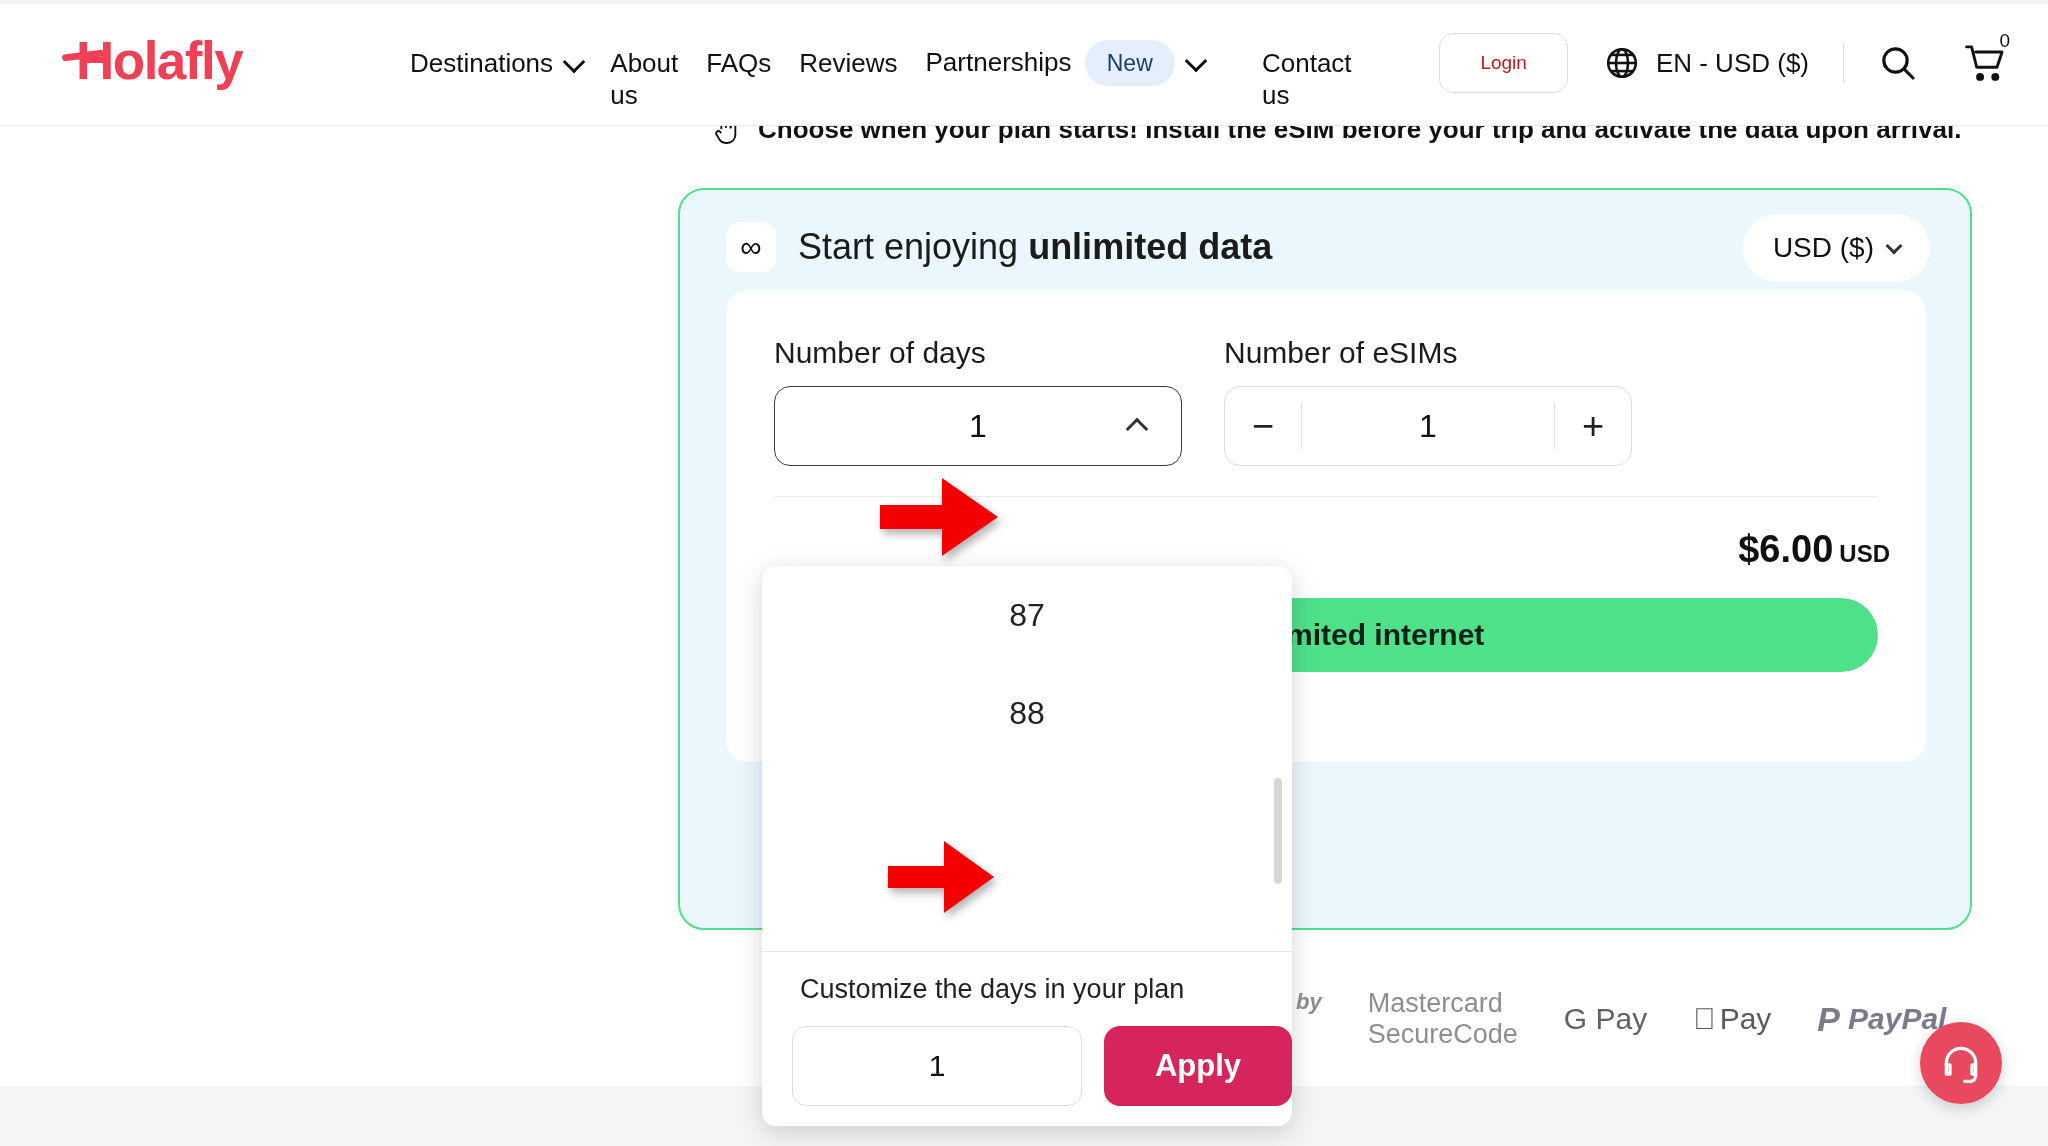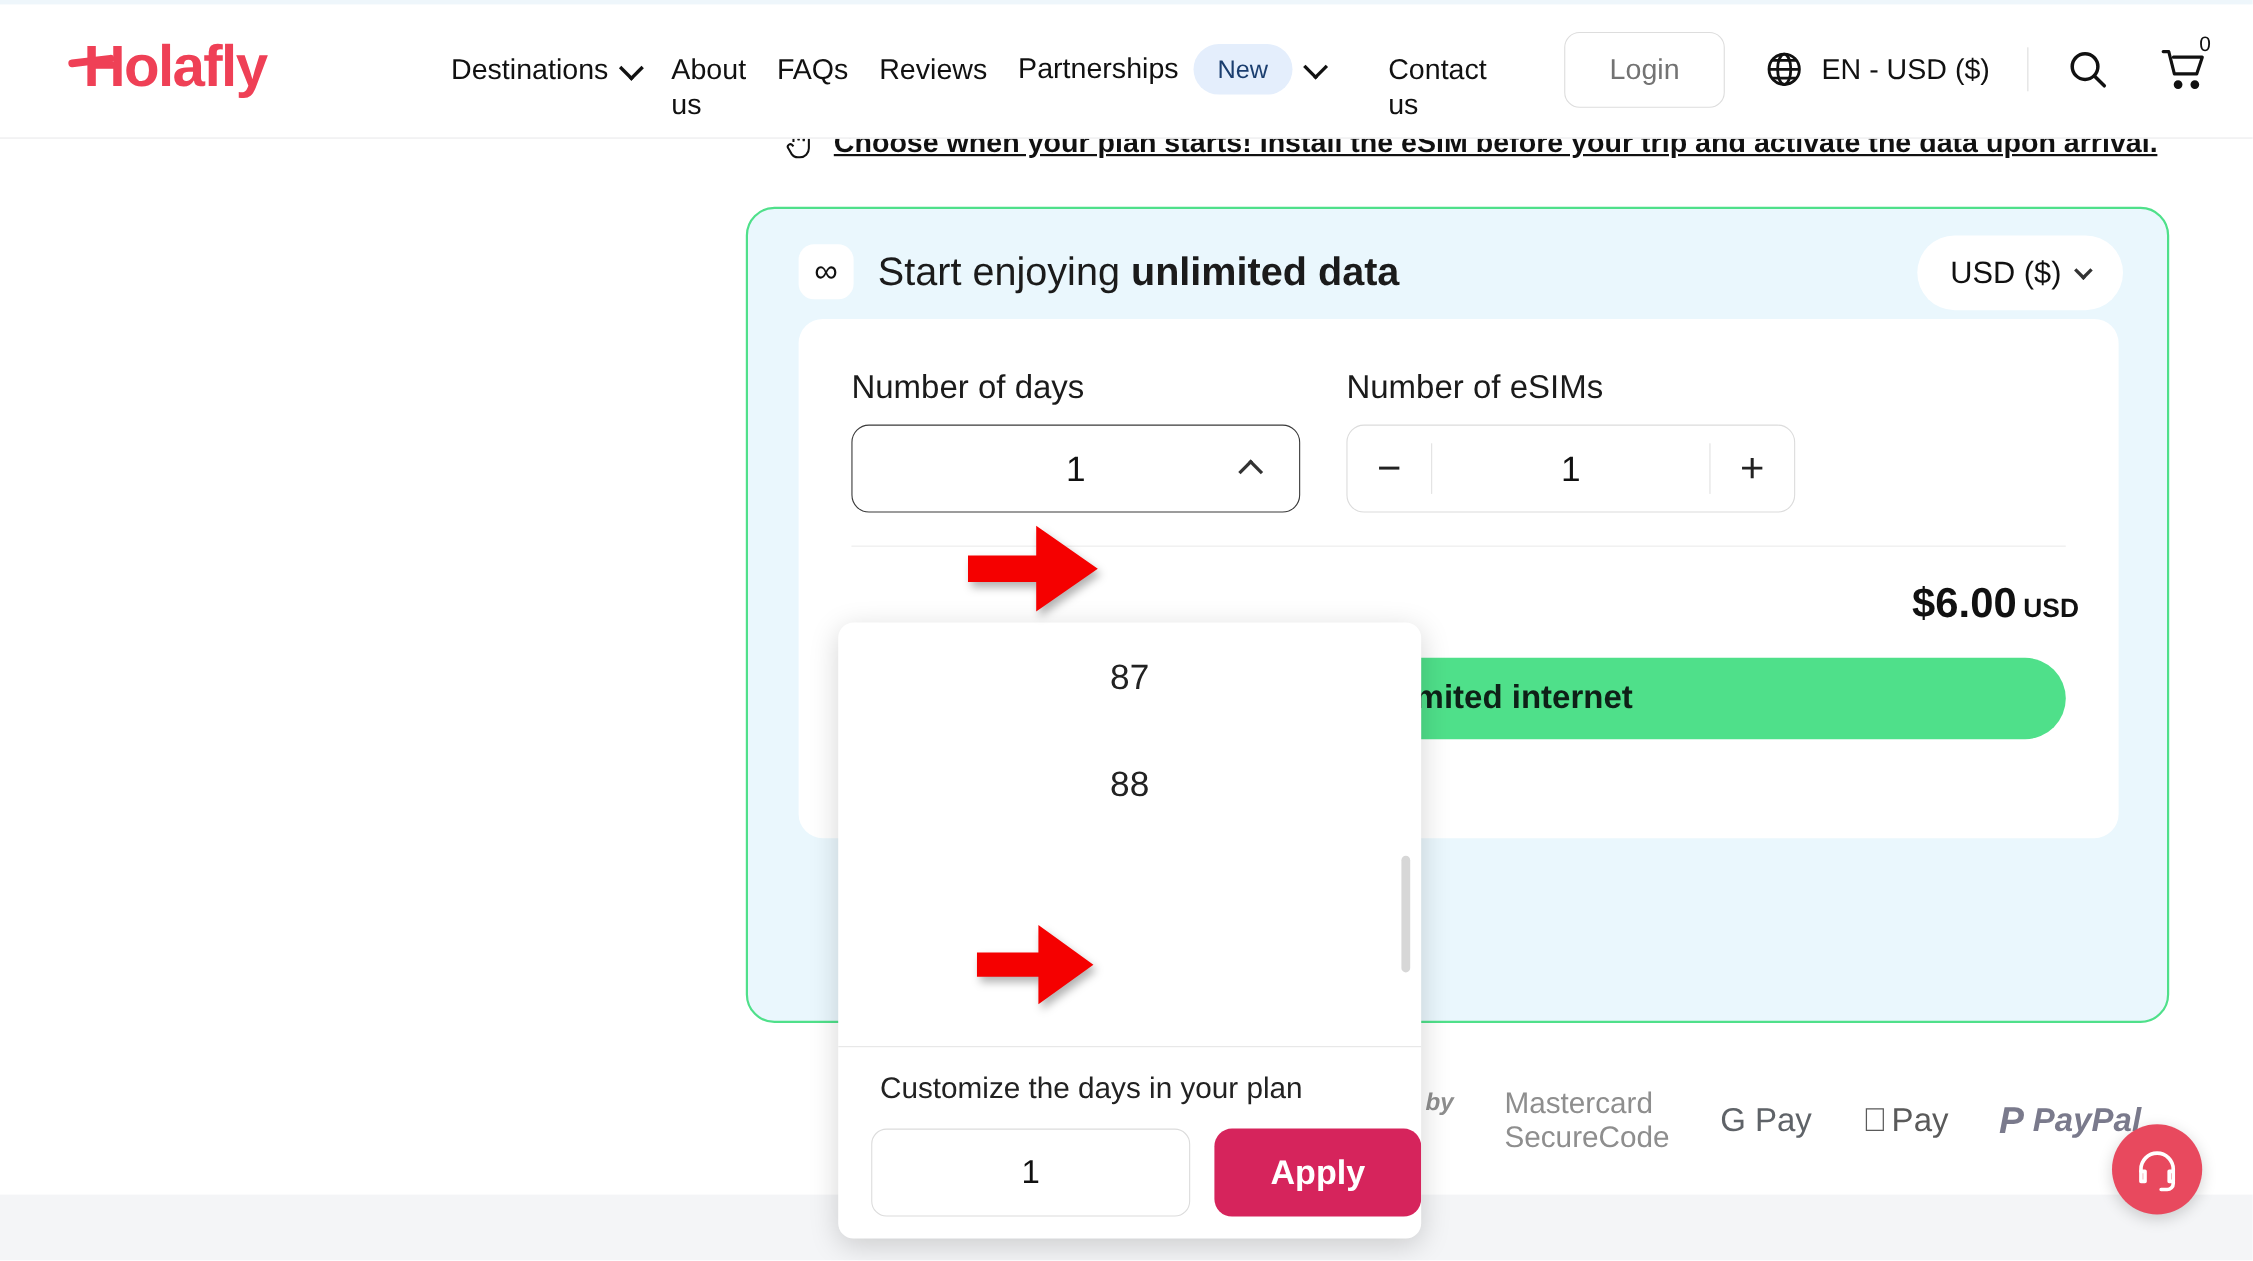--- a/index.html
+++ b/index.html
@@ -59,21 +59,21 @@
     background:#e4eefc; color:#1b3e6f;
     font-size: 23px; border-radius: 999px;
     padding: 9px 22px; margin-left: 6px;
   }
   .header-right {
     position:absolute; right: 40px; top: 0; height: 126px;
     display:flex; align-items:center; gap: 0;
   }
   .login-btn {
     border: 1px solid #ddd; border-radius: 14px;
-    font-size: 26px; color:#737373;
+    font-size: 19px; color:#b91c1c;
     padding: 18px 40px; background:#fff; cursor:pointer;
     margin-right: 36px;
   }
   .globe { width: 36px; height: 36px; margin-right: 16px; }
   .locale { font-size: 26px; color:#111; white-space:nowrap; cursor:pointer;}
   .divider-v { width:1px; height: 40px; background:#ddd; margin: 0 34px; }
   .icon-btn { cursor:pointer; display:flex; align-items:center; }
   .cart-wrap { position: relative; margin-left: 46px; }
   .cart-count {
     position:absolute; top: -12px; right: -2px;
@@ -81,21 +81,20 @@
   }
 
   
   .top-note {
     position:absolute; left: 712px; top: 112px;
     display:flex; align-items:center; gap: 18px;
     font-size: 26px; font-weight: 600; color: #111;
     white-space: nowrap;
     clip-path: inset(14px 0 0 0);
     z-index: 5;
-    text-decoration: underline;
   }
   .hand-icon { width: 28px; height: 34px; }
 
   
   .plan-card {
     position:absolute; left: 678px; top: 188px;
     width: 1294px; height: 742px;
     background: #eaf7fd;
     border: 2px solid #4fe08a;
     border-radius: 26px;

